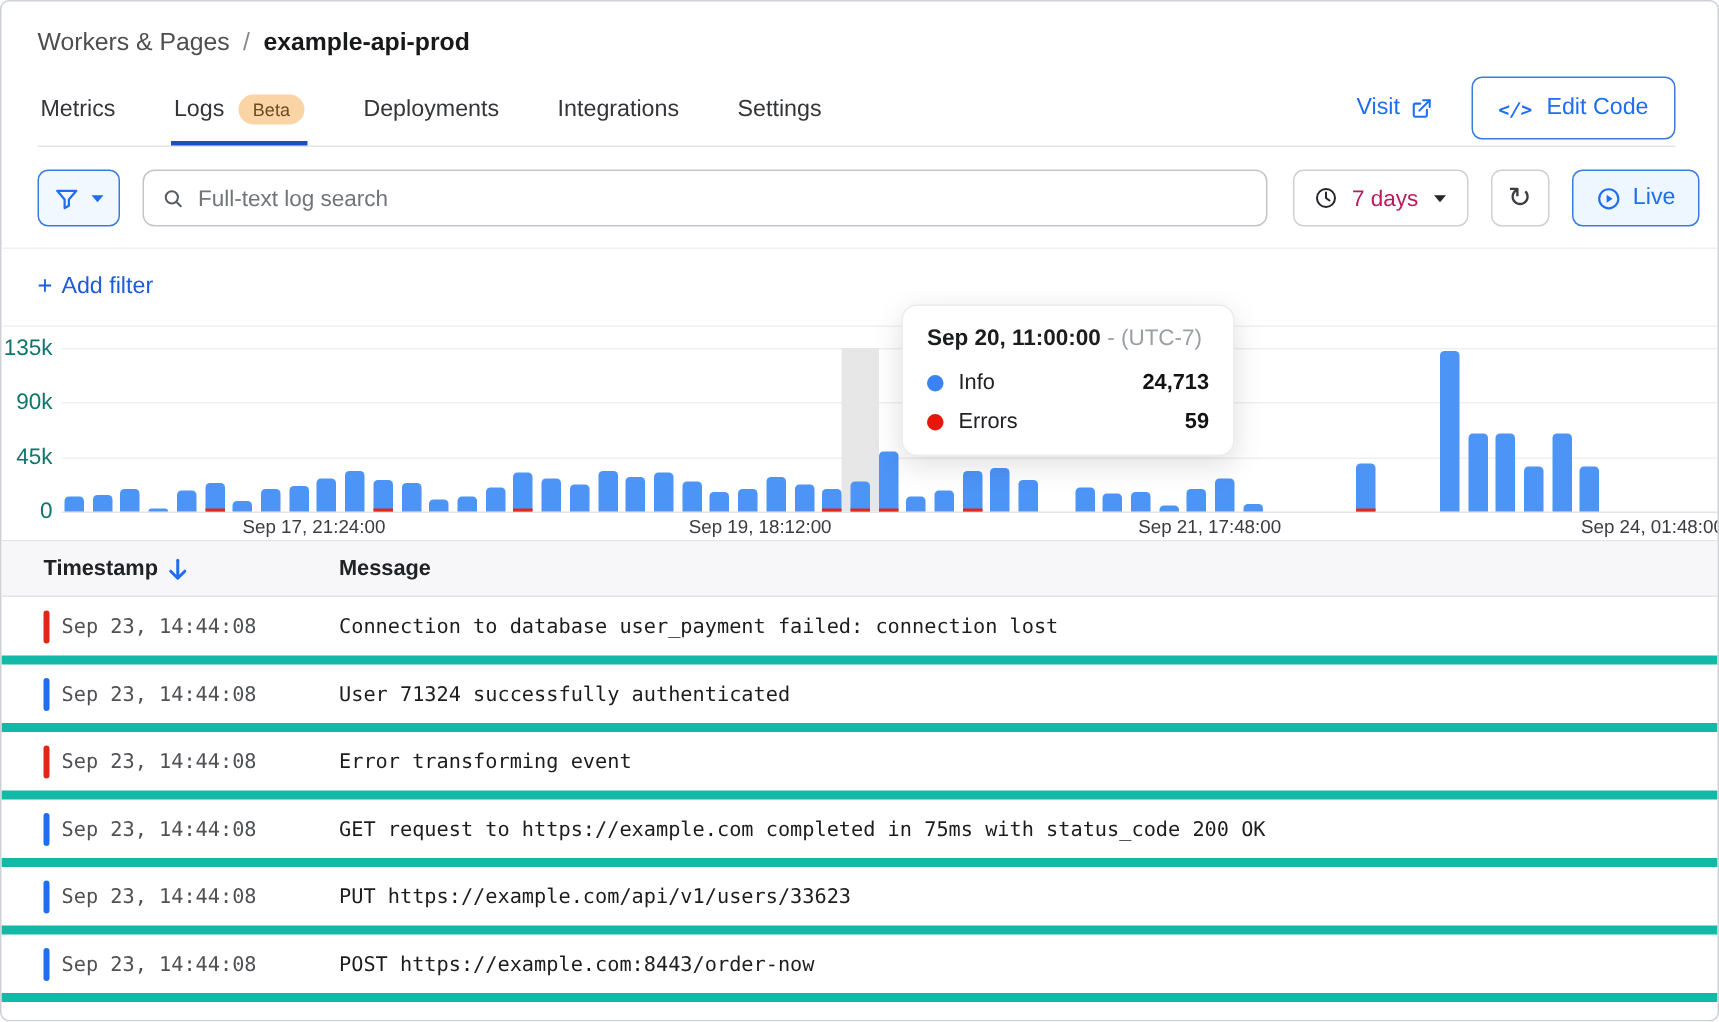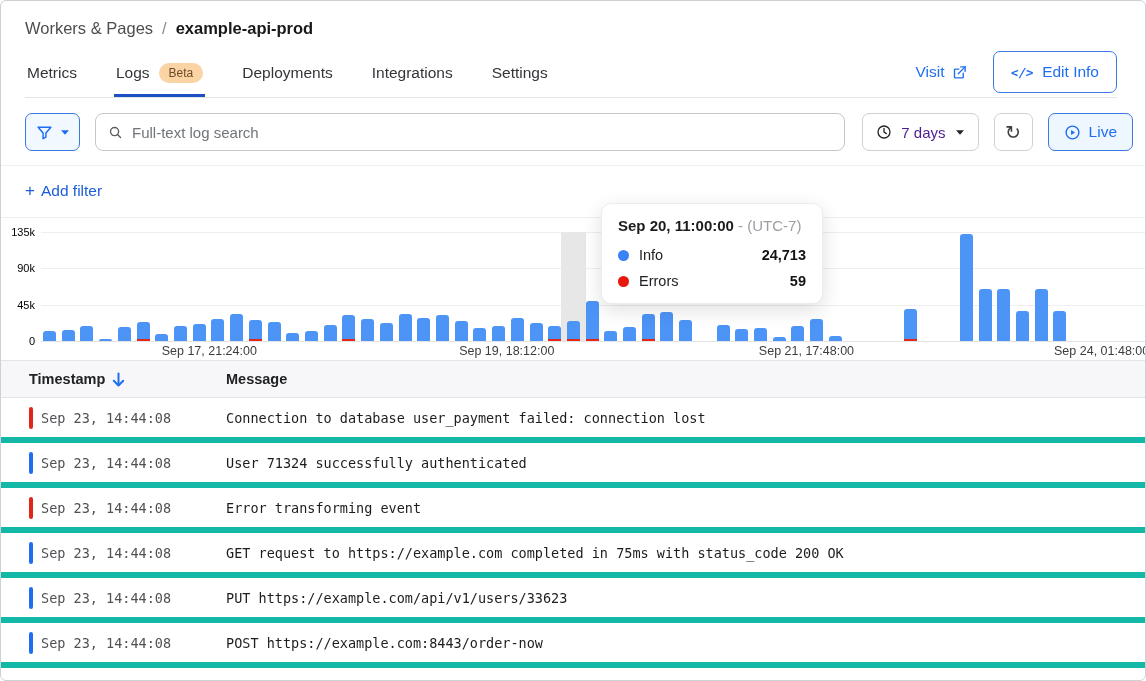--- a/index.html
+++ b/index.html
@@ -17,36 +17,36 @@
   .tab { display:flex; align-items:center; gap:9px; margin-right:35px; font-size:15.5px; color:#333539; cursor:pointer; border-bottom:3px solid transparent; padding:0 2px; }
   .tab.active { border-bottom-color:#1d4fc4; }
   .badge { background:#fbd4a5; color:#6d4a24; font-size:12px; padding:3px 10px; border-radius:999px; }
   .tabs-right { margin-left:auto; display:flex; gap:26px; padding-bottom:4px; }
   .visit-link { display:flex; align-items:center; gap:7px; color:#1f6ef2; font-size:15.5px; cursor:pointer; }
   .edit-code-btn { display:flex; align-items:center; gap:9px; border:1px solid #3b7ae0; background:#fff; color:#1f6ef2; font-size:15.5px; border-radius:7px; padding:8px 17px; cursor:pointer; }
   .code-glyph { font-family:"DejaVu Sans Mono", monospace; font-size:12.5px; font-weight:bold; transform:skewX(-6deg); }
 
   
   .filter-bar { display:flex; align-items:center; gap:15px; padding:15px 12px 14px 24px; border-bottom:1px solid #f0f0f1; }
-  .btn { height:38px; border-radius:7px; display:flex; align-items:center; justify-content:center; cursor:pointer; background:#fff; border:1px solid #cdd0d4; font-size:15px; color:#4c1d95; }
+  .btn { height:38px; border-radius:7px; display:flex; align-items:center; justify-content:center; cursor:pointer; background:#fff; border:1px solid #cdd0d4; font-size:15px; color:#be185d; }
   .filter-btn { width:55px; gap:7px; background:#f1f8ff; border-color:#3b7ae0; }
   .search-box { flex:1; height:38px; border:1px solid #c2c6cb; border-radius:8px; display:flex; align-items:center; gap:9px; padding:0 12px; background:#fff; }
   .search-box input { border:none; outline:none; flex:1; font-size:15px; color:#1d1e20; font-family:"Liberation Sans",sans-serif; background:transparent; }
   .search-box input::placeholder { color:#717579; }
   .time-btn { gap:9px; padding:0 13px; margin-left:2px; }
   .refresh-btn { width:39px; font-size:19px; color:#3c3e42; }
   .live-btn { gap:8px; padding:0 15px; background:#eef6ff; border-color:#3b7ae0; color:#1f6ef2; font-size:15.5px; }
 
   .add-filter-row { padding:15px 24px 16px; border-bottom:1px solid #f0f0f1; }
   .add-filter { display:inline-flex; align-items:center; gap:6px; color:#1d5dd8; font-size:15.5px; cursor:pointer; }
   .plus { font-size:17px; }
 
   
   .chart { position:relative; height:142px; }
-  .y-tick { position:absolute; left:0; width:34px; text-align:right; font-size:11px; color:#000000; transform:translateY(-50%); }
+  .y-tick { position:absolute; left:0; width:34px; text-align:right; font-size:15px; color:#0f766e; transform:translateY(-50%); }
   .gridline { position:absolute; left:40px; right:0; height:1px; background:#efeff0; }
   .gridline.zero { background:#e3e3e5; }
   .bars { position:absolute; left:40px; right:0; top:14px; height:109px; }
   .hover-band { position:absolute; top:0; height:109px; width:25px; background:#e7e7e8; }
   .bar { position:absolute; bottom:0; width:13px; border-radius:3px 3px 0 0; }
   .bar .err { position:absolute; bottom:0; left:0; right:0; }
   .x-tick { position:absolute; top:126px; transform:translateX(-50%); font-size:12.5px; color:#3b3d40; white-space:nowrap;margin-left:39px; }
 
   
   .tooltip { position:absolute; left:600px; top:202px; width:222px; background:#fff; border:1px solid #ececee; border-radius:10px; box-shadow:0 6px 20px rgba(0,0,0,.13); padding:13px 16px 14px; z-index:20; }
@@ -106,21 +106,21 @@
           <span>
             <svg width="15" height="15" viewBox="0 0 24 24" fill="none" stroke="#1f6ef2" stroke-width="2.2" stroke-linecap="round" stroke-linejoin="round">
                 <path d="M18 13v6a1.5 1.5 0 0 1-1.5 1.5h-11A1.5 1.5 0 0 1 4 19V8a1.5 1.5 0 0 1 1.5-1.5H11"></path>
                 <path d="M14 3h7v7"></path>
                 <path d="M10 14 21 3"></path>
               </svg>
           </span>
         </span>
         <button class="edit-code-btn">
           <span class="code-glyph">&lt;/&gt;</span>
-          <span>Edit Info</span>
+          <span>Edit Code</span>
         </button>
       </div>
     </div>
   </div>
 
   <div class="filter-bar">
     <div class="btn filter-btn">
       <span>
         <svg width="17" height="17" viewBox="0 0 24 24" fill="none" stroke="#1f6ef2" stroke-width="2.1" stroke-linejoin="round">
             <path d="M3 4.5h18l-7 8.2v5.8l-4 2.2v-8z"></path>

